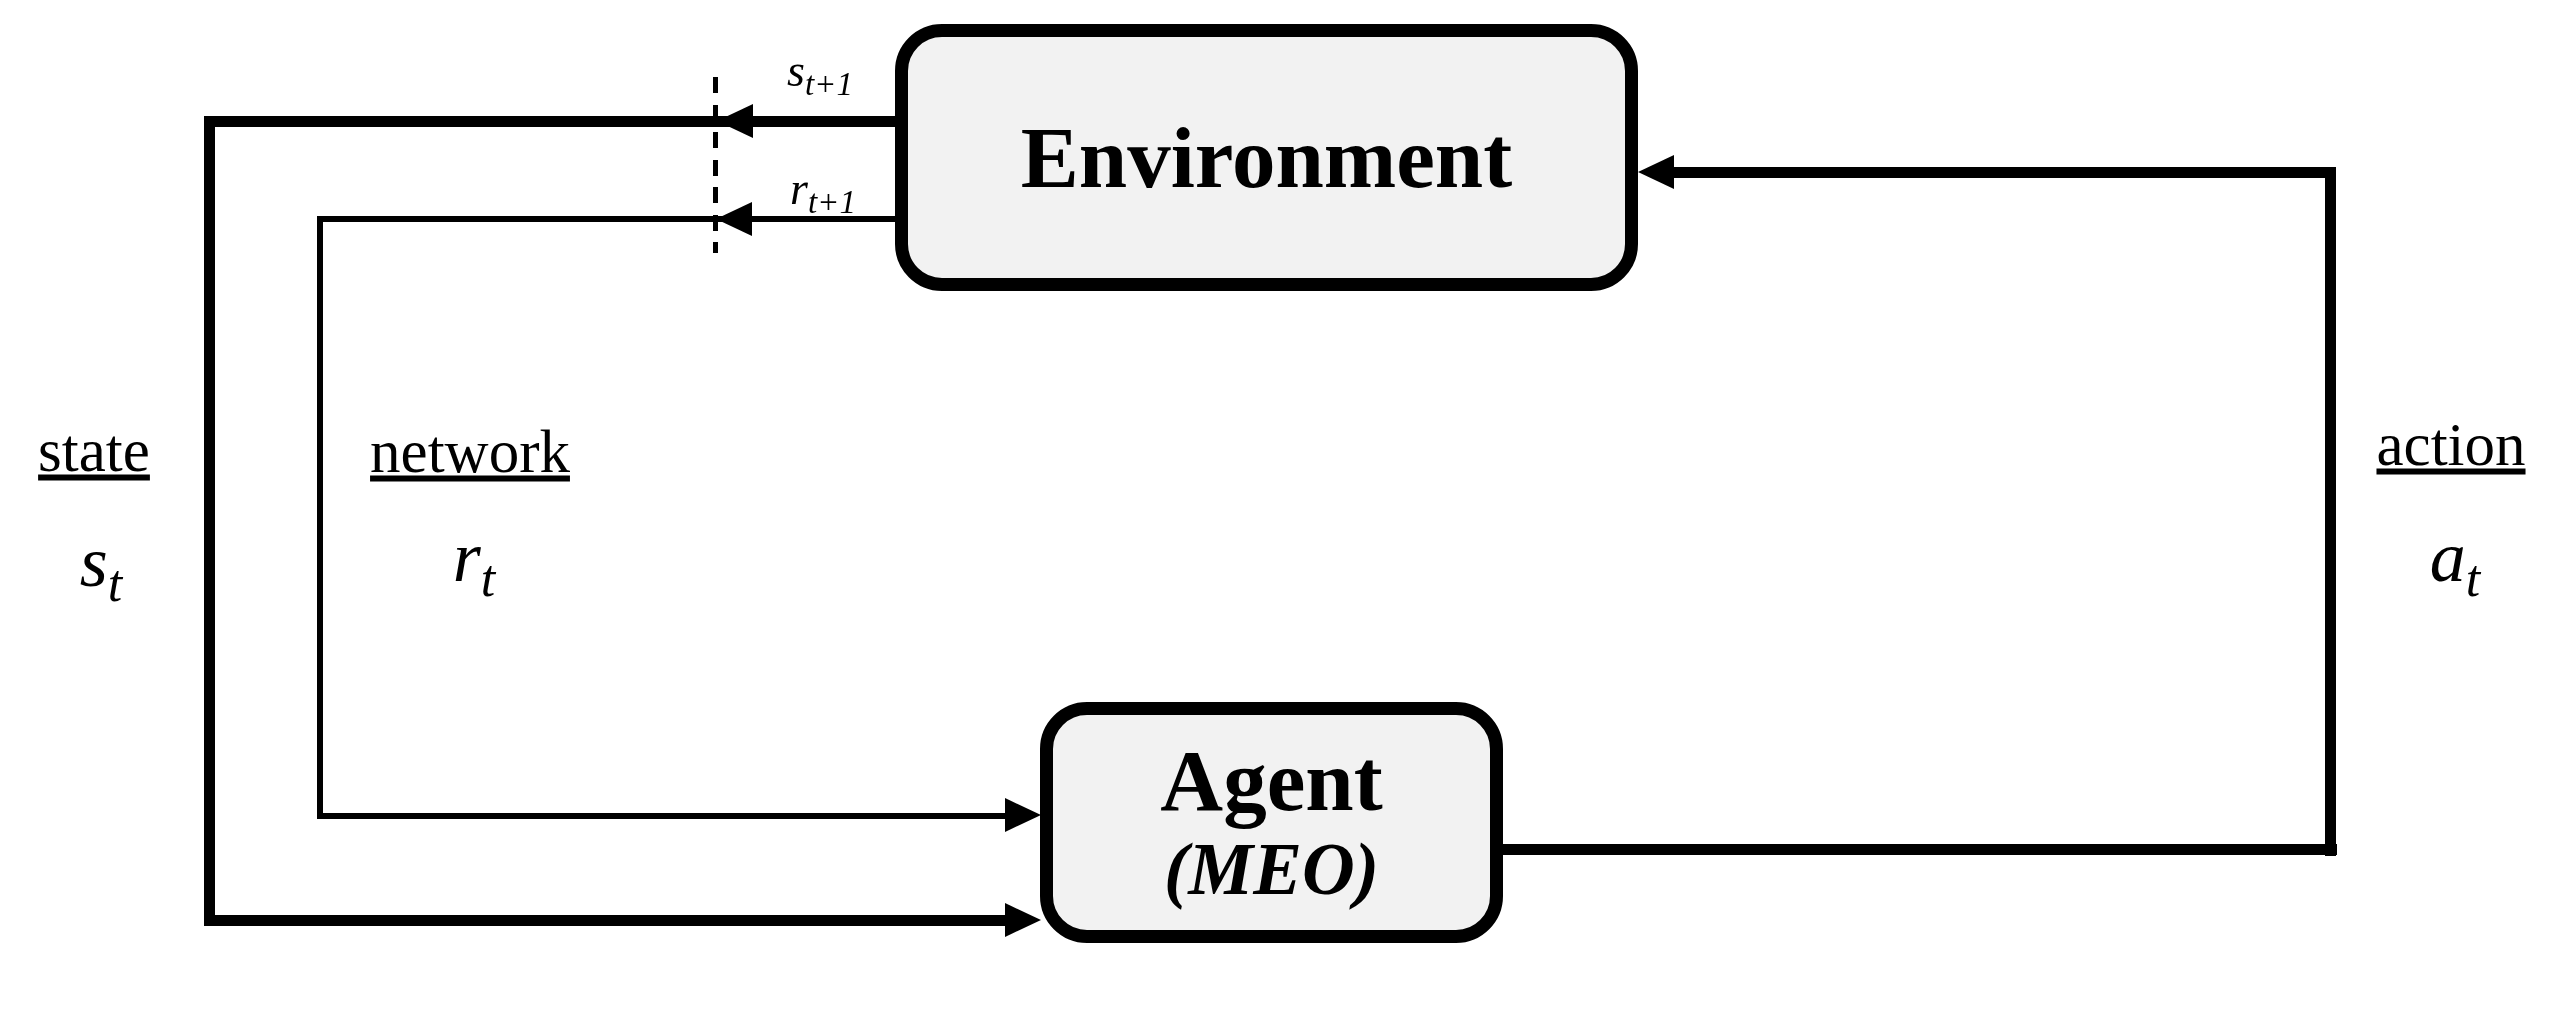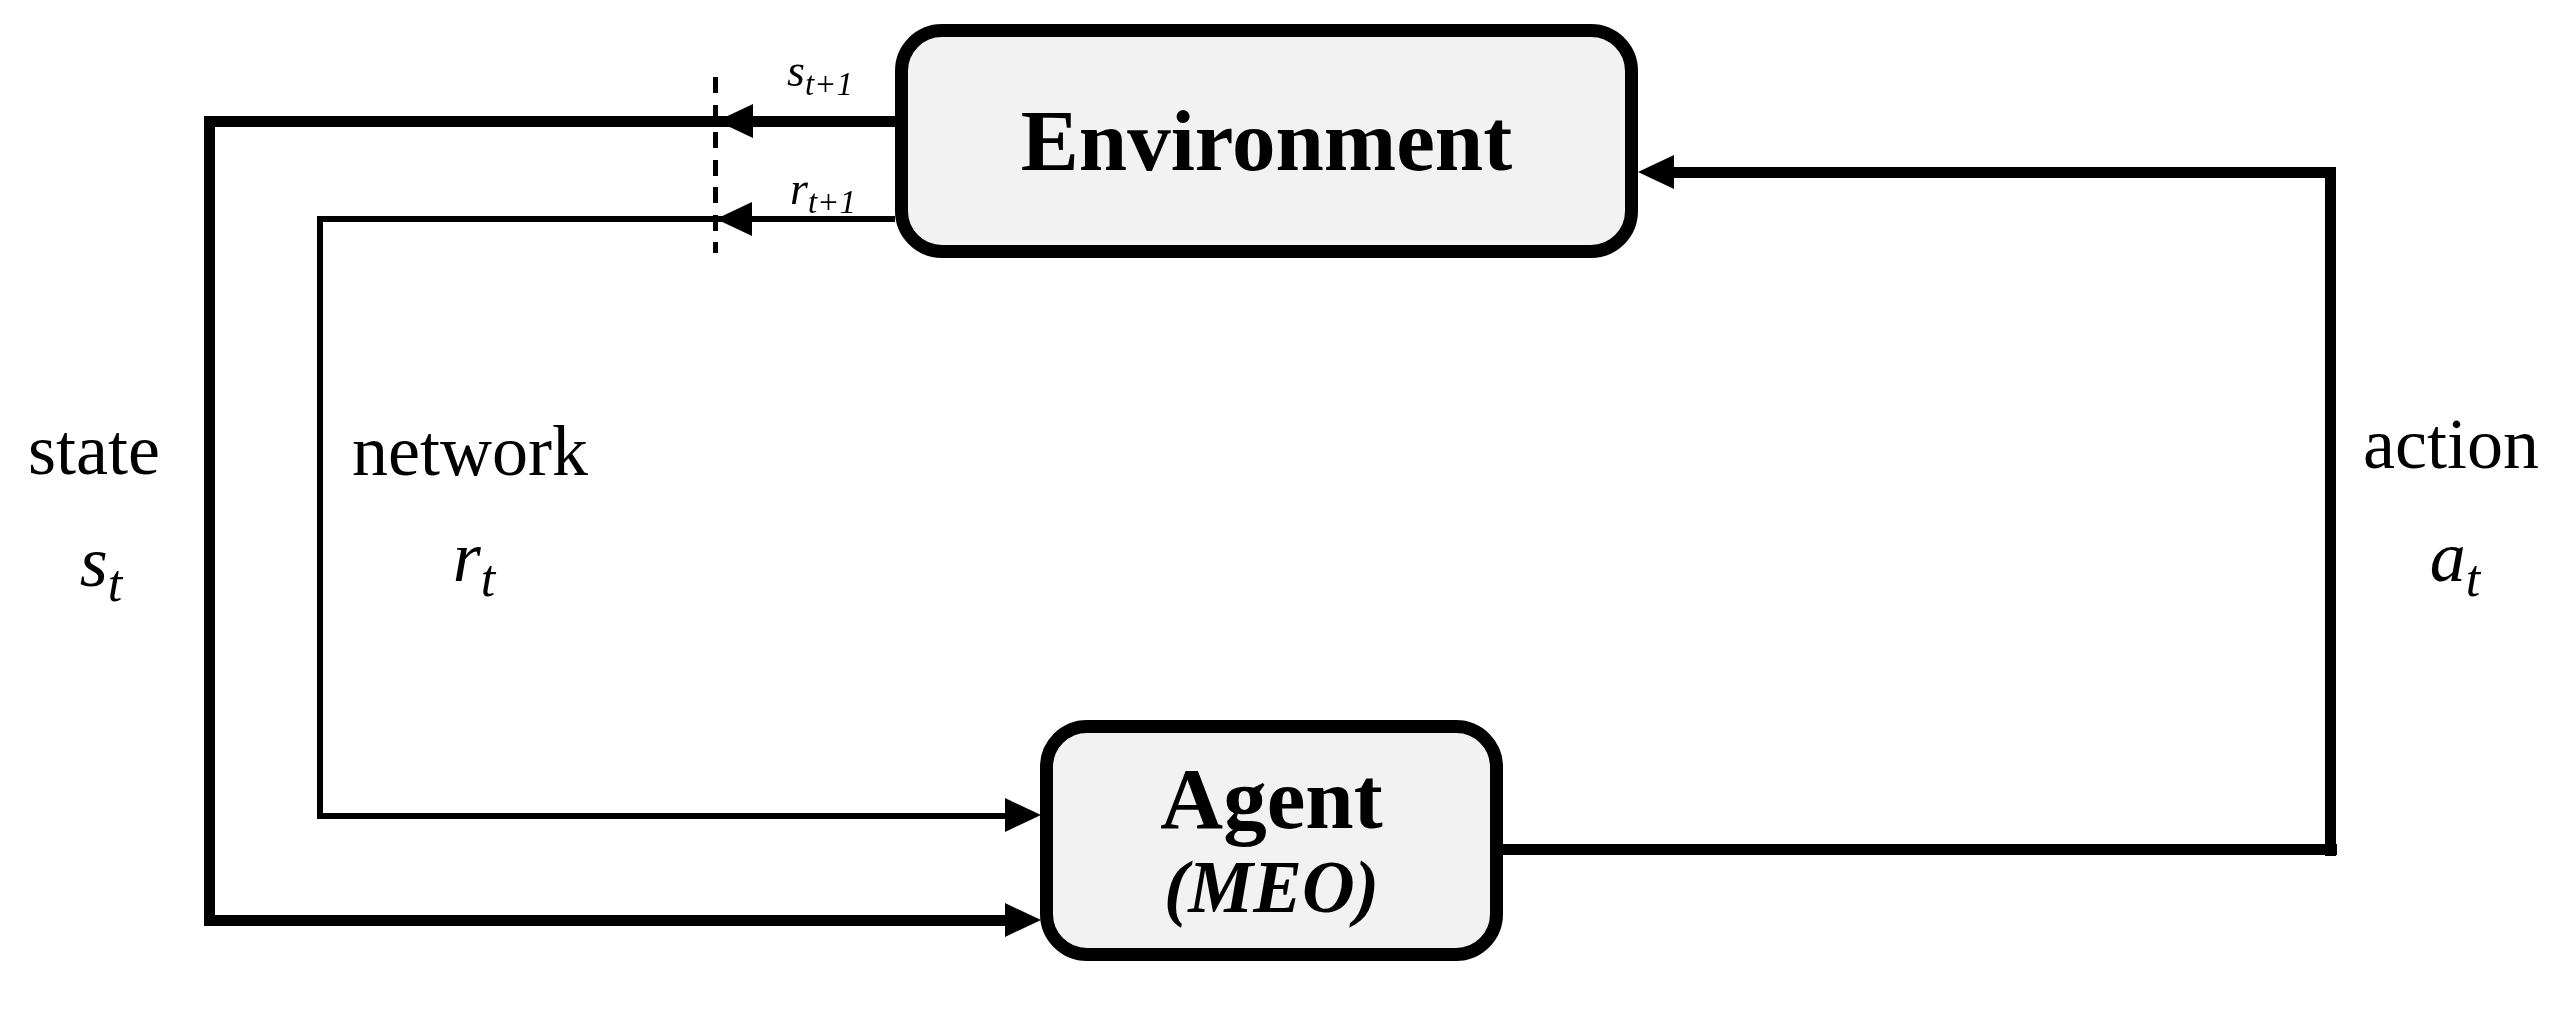--- a/index.html
+++ b/index.html
@@ -61,21 +61,21 @@
       transparent 16px, transparent 27.5px
     );
   }
   .label {
     position: absolute;
     transform: translate(-50%, -50%);
     color: var(--line, #000);
     white-space: nowrap;
     line-height: 1;
   }
-  .word { font-size: 72px; font-style: normal; }
+  .word { font-size: 61px; font-style: normal; text-decoration: underline; }
   .math { font-style: italic; }
   .math-big { font-size: 72px; }
   .math-small { font-size: 46px; }
   .label sub {
     font-style: italic;
     font-size: 72%;
     line-height: 1;
     vertical-align: -0.28em;
   }
 </style>
@@ -97,25 +97,25 @@
   <div class="line" style="left:1670px; top:167px; width:666px; height:11.3px;"></div>
 
   <div class="dashed-vline" style="left:713px; top:77px; height:176px;"></div>
 
   <div class="arrowhead arrow-left" style="left:717px; top:104px;"></div>
   <div class="arrowhead arrow-left" style="left:716px; top:202px;"></div>
   <div class="arrowhead arrow-left" style="left:1638px; top:155px;"></div>
   <div class="arrowhead arrow-right" style="left:1005px; top:798px;"></div>
   <div class="arrowhead arrow-right" style="left:1005px; top:903px;"></div>
 
-  <div class="box" style="left:895px; top:24px; width:743px; height:234px;">
+  <div class="box" style="left:895px; top:24px; width:743px; height:267px;">
     <div class="box-title">Environment</div>
   </div>
 
-  <div class="box" style="left:1040px; top:720px; width:463px; height:241px;">
+  <div class="box" style="left:1040px; top:702px; width:463px; height:241px;">
     <div class="box-title">Agent</div>
     <div class="box-subtitle">(MEO)</div>
   </div>
 
   <div class="label math math-small" style="left:820px; top:74px;"><span>s</span><sub>t+1</sub></div>
 
   <div class="label math math-small" style="left:823px; top:174px;margin-top:18px;"><span>r</span><sub>t+1</sub></div>
 
   <div class="label word" style="left:94px; top:450px;">state</div>
   <div class="label math math-big" style="left:101px; top:568px;"><span>s</span><sub>t</sub></div>

